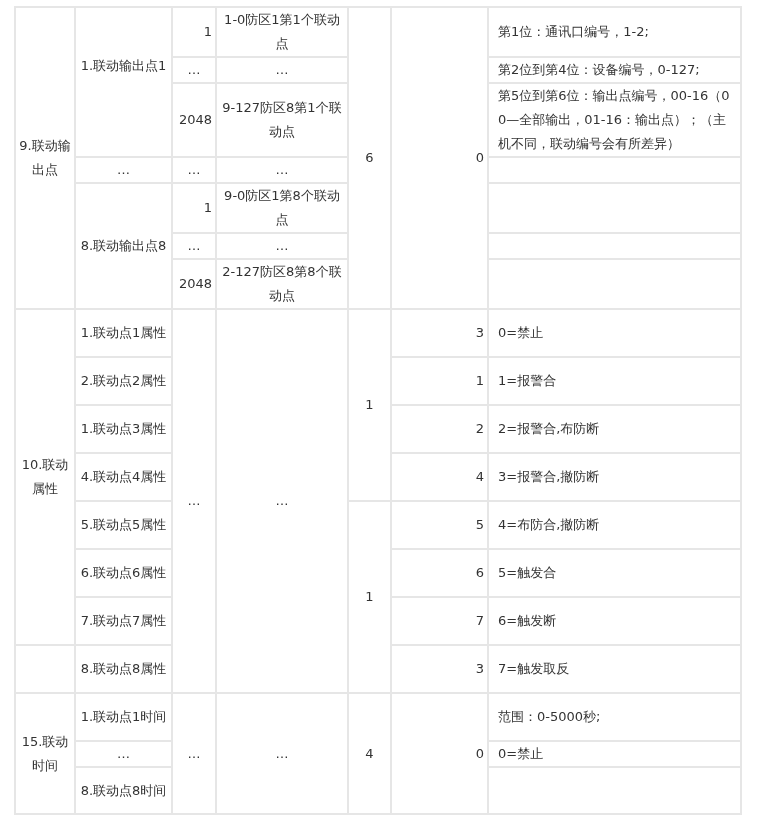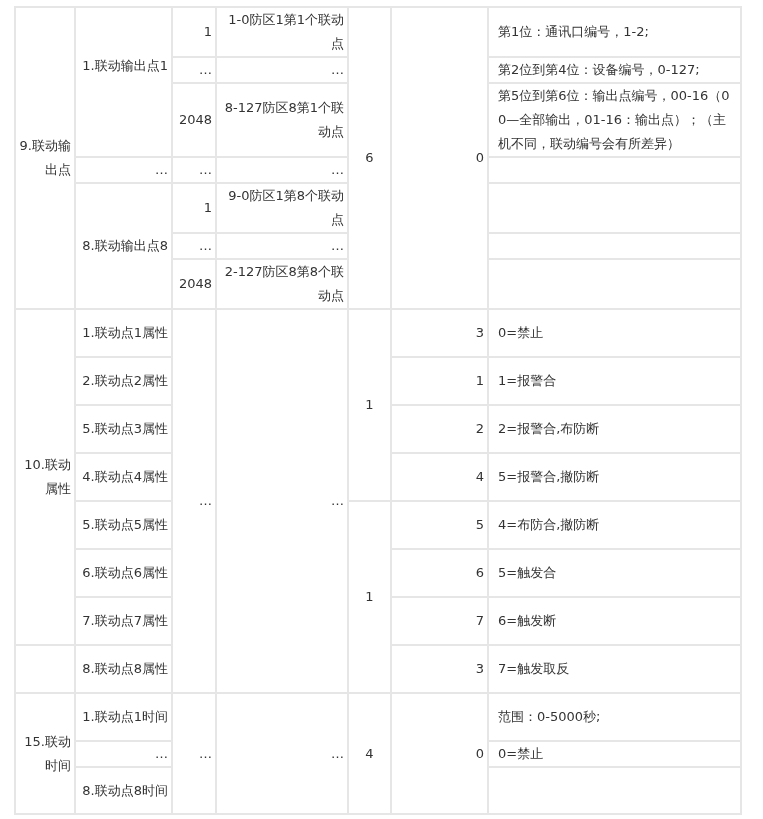--- a/index.html
+++ b/index.html
@@ -12,21 +12,21 @@
     border-bottom: 2px solid #000000;
   }
   table.spec td {
     border: 2px solid #e6e6e6;
     padding: 0 3px;
     vertical-align: middle;
     word-break: break-all;
     box-sizing: border-box;
   }
   table.spec td.num { text-align: right; }
-  table.spec td.left { text-align: right; margin-top: 48px; }
+  table.spec td.left { text-align: center; margin-top: 48px; }
   table.spec td.ctr { text-align: center; }
   table.spec td.desc { padding-left: 9px; }
   .r49 { height: 48px; }
   .r25 { height: 24px; }
   .r73 { height: 73px; }
   .r47 { height: 47px; }
 </style>
 </head>
 <body>
 
@@ -51,21 +51,21 @@
       <td rowspan="7" class="num">0</td>
       <td class="desc">第1位：通讯口编号，1-2;</td>
     </tr>
     <tr class="r25">
       <td class="left">…</td>
       <td class="left">…</td>
       <td class="desc">第2位到第4位：设备编号，0-127;</td>
     </tr>
     <tr class="r73">
       <td class="num">2048</td>
-      <td class="left">8-127防区8第1个联动点</td>
+      <td class="left">9-127防区8第1个联动点</td>
       <td class="desc">第5位到第6位：输出点编号，00-16（00—全部输出，01-16：输出点）；（主机不同，联动编号会有所差异）</td>
     </tr>
     <tr class="r25">
       <td class="left">…</td>
       <td class="left">…</td>
       <td class="left">…</td>
       <td class="desc"></td>
     </tr>
     <tr class="r49">
       <td rowspan="3" class="left">8.联动输出点8</td>
@@ -92,28 +92,28 @@
       <td rowspan="4" class="ctr">1</td>
       <td class="num">3</td>
       <td class="desc">0=禁止</td>
     </tr>
     <tr class="r49">
       <td class="left">2.联动点2属性</td>
       <td class="num">1</td>
       <td class="desc">1=报警合</td>
     </tr>
     <tr class="r49">
-      <td class="left">5.联动点3属性</td>
+      <td class="left">1.联动点3属性</td>
       <td class="num">2</td>
       <td class="desc">2=报警合,布防断</td>
     </tr>
     <tr class="r49">
       <td class="left">4.联动点4属性</td>
       <td class="num">4</td>
-      <td class="desc">5=报警合,撤防断</td>
+      <td class="desc">3=报警合,撤防断</td>
     </tr>
     <tr class="r49">
       <td class="left">5.联动点5属性</td>
       <td rowspan="4" class="ctr">1</td>
       <td class="num">5</td>
       <td class="desc">4=布防合,撤防断</td>
     </tr>
     <tr class="r49">
       <td class="left">6.联动点6属性</td>
       <td class="num">6</td>

